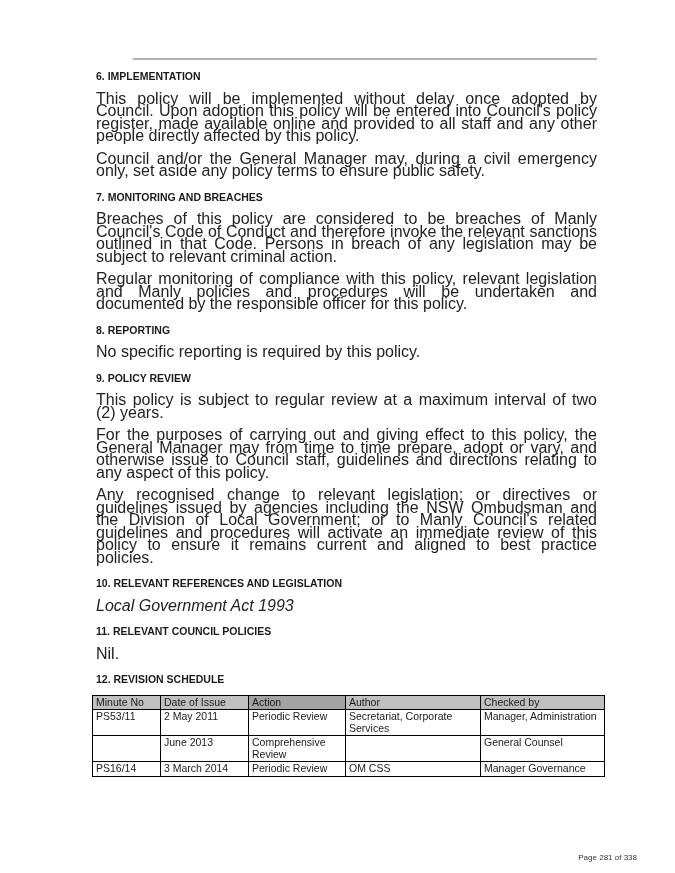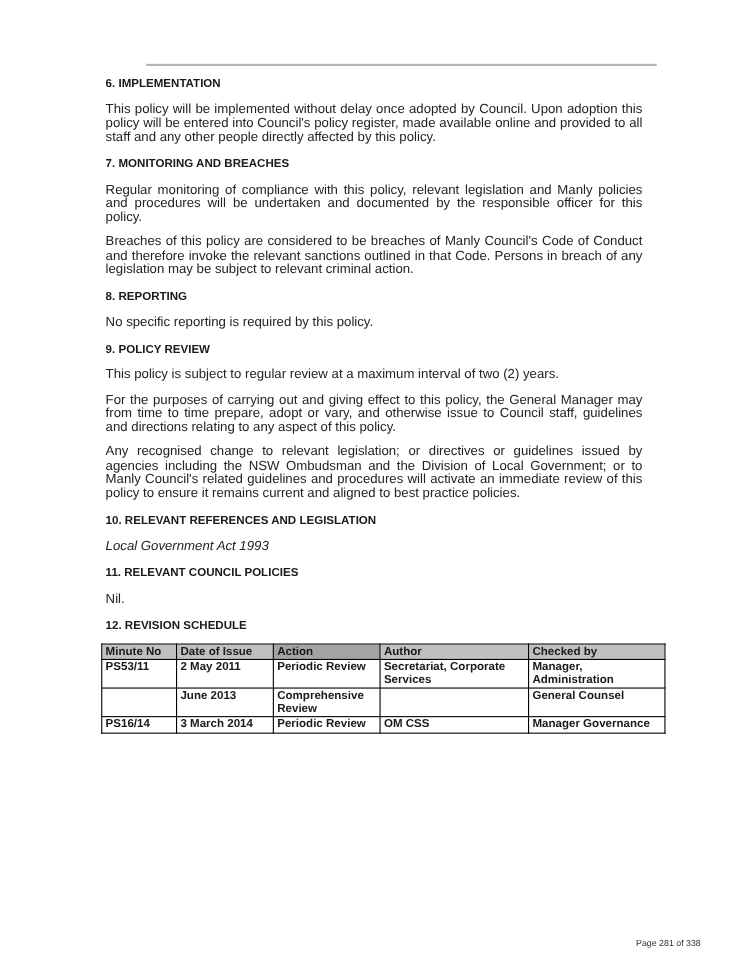--- a/index.html
+++ b/index.html
@@ -29,42 +29,42 @@
     }
     .section-heading {
       font-size: 10.5px;
       line-height: 12.5px;
       font-weight: bold;
       color: #1a1a1a;
       margin: 13px 0 0 0;
     }
     #sections .section-heading:first-child { margin-top: 0; }
     .paragraph {
-      font-size: 12px;
+      font-size: 16px;
       line-height: 12.5px;
       color: #222222;
-      margin: 10px 13px 0 0;
+      margin: 10px 0 0 0;
       text-align: justify;
     }
     .paragraph.italic { font-style: italic; }
     .revision-table {
       border-collapse: collapse;
       table-layout: fixed;
       width: 512px;
       margin: 9px 0 0 -4px;
       font-size: 10.5px;
       line-height: 11.5px;
       color: #1a1a1a;
     }
     .revision-table th, .revision-table td {
       border: 1px solid #000000;
       padding: 1px 3px;
       text-align: left;
       vertical-align: top;
-      font-weight: bold;
+      font-weight: normal;
       overflow: hidden;
     }
     .revision-table thead th { background: #c0c0c0; }
     .footer {
       position: absolute;
       top: 833px;
       right: 38px;
       font-size: 8px;
       color: #333333;
       margin-top: 20px;
@@ -73,23 +73,24 @@
 </head>
 <body>
 
 <div class="page">
   <div class="header-rule" style="background: rgb(179, 179, 179);"></div>
 
   <div class="content">
     <div id="sections">
         <h2 class="section-heading">6. IMPLEMENTATION</h2>
         <p class="paragraph">This policy will be implemented without delay once adopted by Council.  Upon adoption this policy will be entered into Council's policy register, made available online and provided to all staff and any other people directly affected by this policy.</p>
+        <p class="paragraph">Council and/or the General Manager may, during a civil emergency only, set aside any policy terms to ensure public safety.</p>
         <h2 class="section-heading">7. MONITORING AND BREACHES</h2>
+        <p class="paragraph">Breaches of this policy are considered to be breaches of Manly Council's Code of Conduct and therefore invoke the relevant sanctions outlined in that Code. Persons in breach of any legislation may be subject to relevant criminal action.</p>
         <p class="paragraph">Regular monitoring of compliance with this policy, relevant legislation and Manly policies and procedures will be undertaken and documented by the responsible officer for this policy.</p>
-        <p class="paragraph">Breaches of this policy are considered to be breaches of Manly Council's Code of Conduct and therefore invoke the relevant sanctions outlined in that Code. Persons in breach of any legislation may be subject to relevant criminal action.</p>
         <h2 class="section-heading">8. REPORTING</h2>
         <p class="paragraph">No specific reporting is required by this policy.</p>
         <h2 class="section-heading">9. POLICY REVIEW</h2>
         <p class="paragraph">This policy is subject to regular review at a maximum interval of two (2) years.</p>
         <p class="paragraph">For the purposes of carrying out and giving effect to this policy, the General Manager may from time to time prepare, adopt or vary, and otherwise issue to Council staff, guidelines and directions relating to any aspect of this policy.</p>
         <p class="paragraph">Any recognised change to relevant legislation; or directives or guidelines issued by agencies including the NSW Ombudsman and the Division of Local Government; or to Manly Council's related guidelines and procedures will activate an immediate review of this policy to ensure it remains current and aligned to best practice policies.</p>
         <h2 class="section-heading">10. RELEVANT REFERENCES AND LEGISLATION</h2>
         <p class="paragraph italic">Local Government Act 1993</p>
         <h2 class="section-heading">11. RELEVANT COUNCIL POLICIES</h2>
         <p class="paragraph">Nil.</p>

